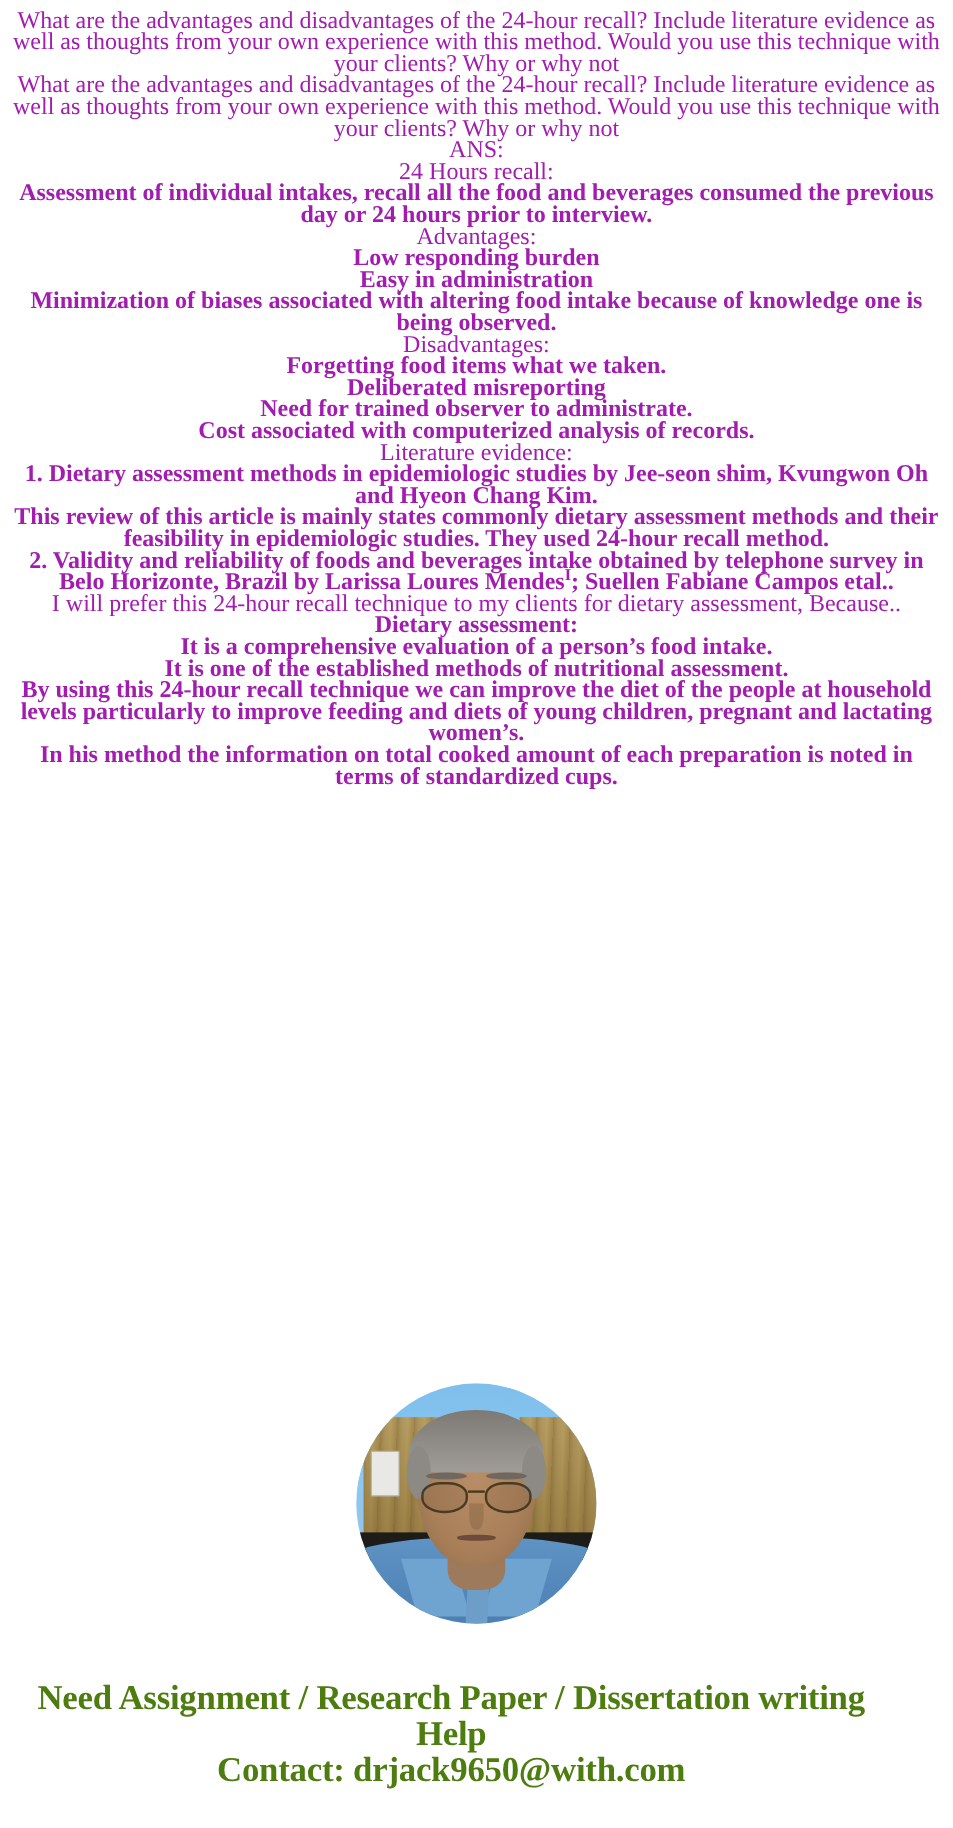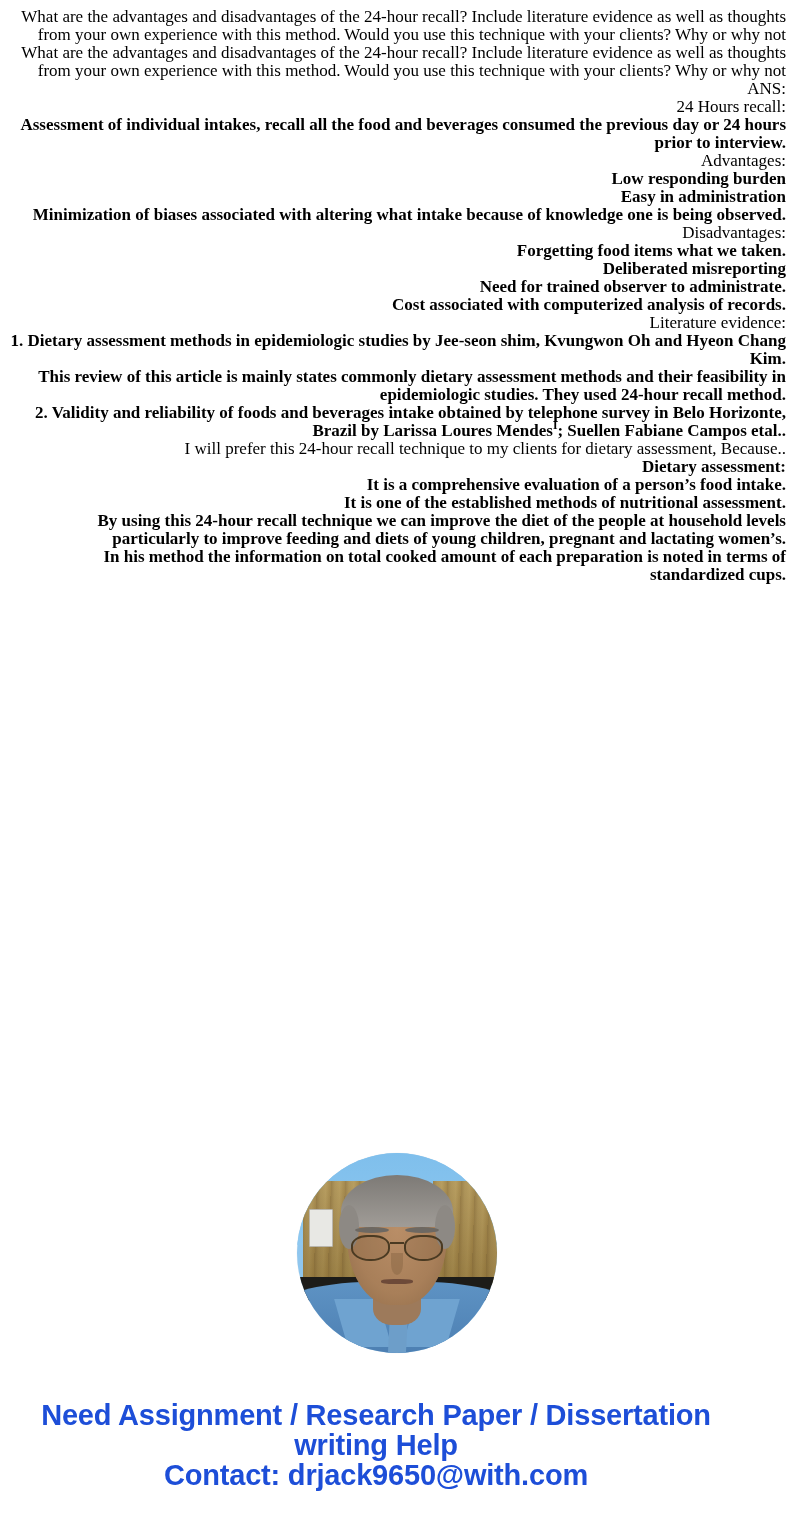--- a/index.html
+++ b/index.html
@@ -24,24 +24,24 @@
     background: #ffffff;
     position: relative;
   }
   .doc {
     padding: 8px 8px 0 8px;
   }
   
   p.para {
     margin: 0 0 0 0;
     padding: 0;
-    font-size: 17px;
+    font-size: 20px;
     line-height: 18px;
-    text-align: right;
-    color: #000000;
+    text-align: center;
+    color: #a21caf;
   }
   .qblock {
     margin: 0 0 0 0;
   }
   .qblock p.para { margin-bottom: 0; }
 
   h3.solution {
     font-size: 19.5px;
     font-weight: bold;
     margin: 22px 0 0 0;
@@ -238,23 +238,23 @@
     border-radius: 40%;
   }
 
   
   .promo {
     position: absolute;
     left: 0;
     top: 1400px;
     width: 752px;
     text-align: center;
-    font-family: Liberation Sans, sans-serif;
+    font-family: Liberation Serif, serif;
     font-weight: bold;
-    color: #1d4ed8;
+    color: #4d7c0f;
   }
   .promo .line1 {
     font-size: 29px;
     line-height: 30px;
     letter-spacing: -0.2px;
     padding: 0 16px;
   }
   .promo .line2 {
     font-size: 29px;
     line-height: 30px;
@@ -277,21 +277,21 @@
 
     <p class="para bold spaced">ANS:</p>
 
     <p class="para bold spaced">24 Hours recall:</p>
 
     <p class="para spaced">Assessment of individual intakes, recall all the food and beverages consumed the previous day or 24 hours prior to interview.</p>
 
     <p class="para bold spaced">Advantages:</p>
     <p class="para spaced">Low responding burden</p>
     <p class="para spaced">Easy in administration</p>
-    <p class="para spaced">Minimization of biases associated with altering what intake because of knowledge one is being observed.</p>
+    <p class="para spaced">Minimization of biases associated with altering food intake because of knowledge one is being observed.</p>
 
     <p class="para bold spaced">Disadvantages:</p>
     <p class="para spaced">Forgetting food items what we taken.</p>
     <p class="para spaced">Deliberated misreporting</p>
     <p class="para spaced">Need for trained observer to administrate.</p>
     <p class="para spaced">Cost associated with computerized analysis of records.</p>
 
     <p class="para bold spaced">Literature evidence:</p>
     <p class="para spaced">1. Dietary assessment methods in epidemiologic studies by Jee-seon shim, Kvungwon Oh and Hyeon Chang Kim.</p>
     <p class="para spaced">This review of this article is mainly states commonly dietary assessment methods and their feasibility in epidemiologic studies. They used 24-hour recall method.</p>

